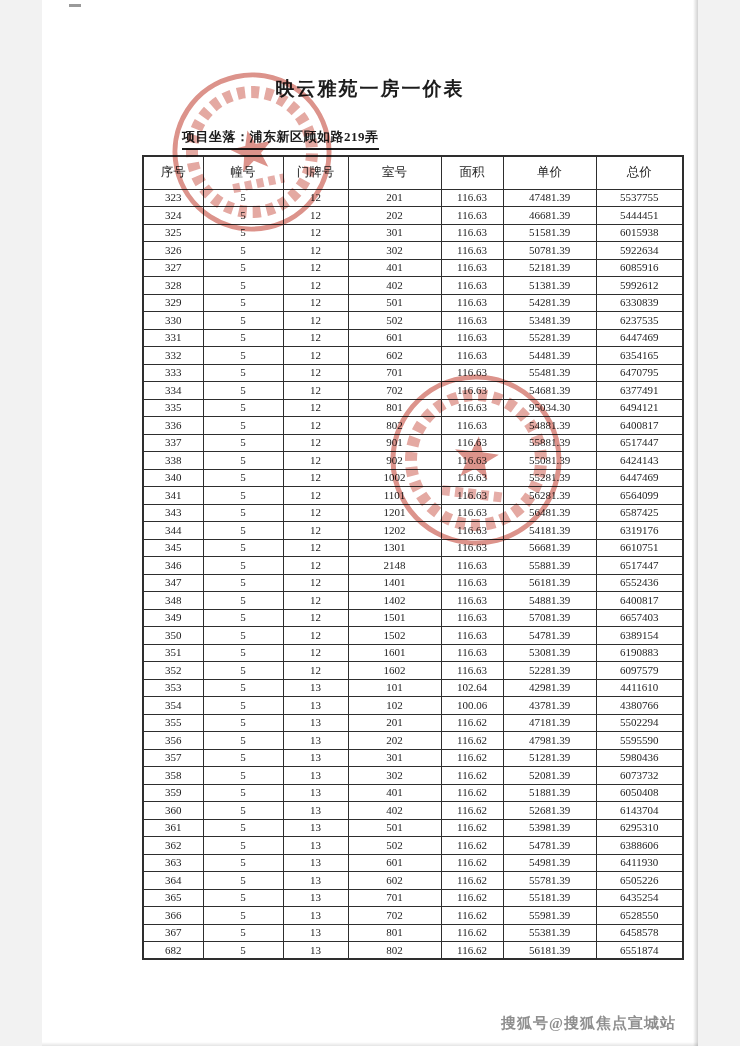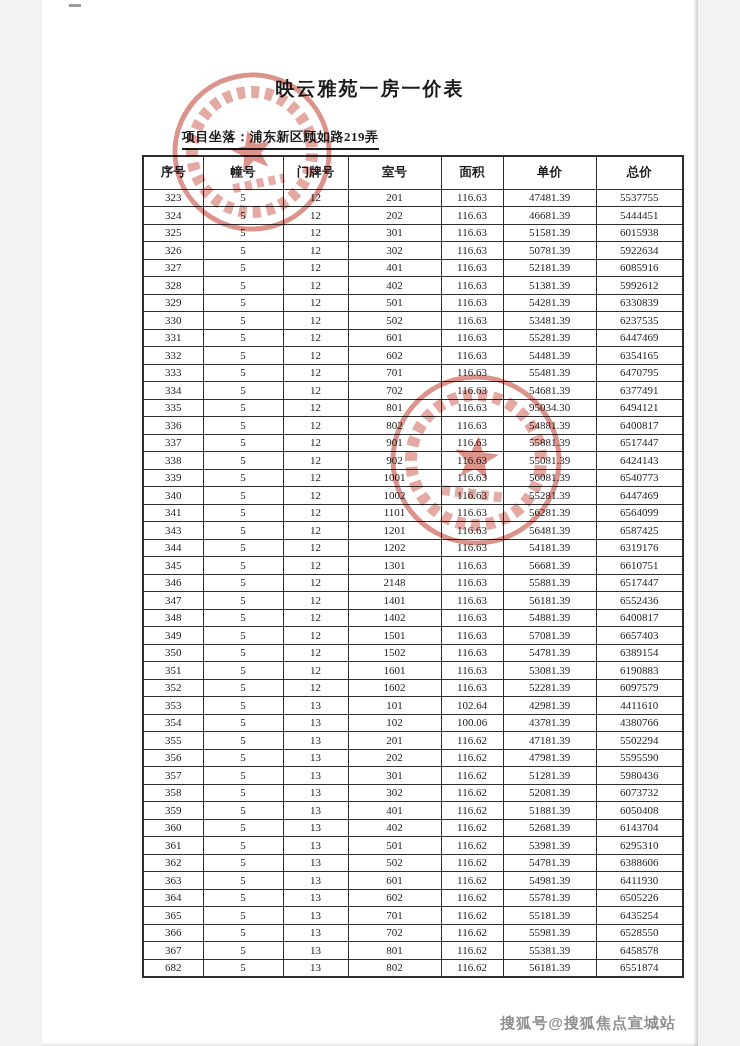--- a/index.html
+++ b/index.html
@@ -26,32 +26,32 @@
     position:absolute; left:100px; top:128px;
     font-size:13px; font-weight:bold; letter-spacing:0.5px;
     border-bottom:2px solid #1c1c1c; padding-bottom:2px;margin-left:40px;
   }
   table.price-table {
     position:absolute; left:100px; top:155px; width:540px;
     border-collapse:collapse; table-layout:fixed; border:2px solid #2e2e2e;
   }
   .price-table th {
     border:1px solid #2e2e2e; height:33px;
-    font-size:12.5px; font-weight:bold; text-align:center;
+    font-size:12.5px; font-weight:normal; text-align:center;
   }
   .price-table td {
     border:1px solid #2e2e2e; height:17.5px; line-height:1;
     font-size:11px; text-align:center; padding:0; white-space:nowrap;
   }
   .seal { position:absolute; mix-blend-mode:multiply; opacity:0.55; pointer-events:none; }
   .seal-1 { left:126px; top:68px; transform:rotate(-12deg); }
   .seal-2 { left:344px; top:370px; transform:rotate(7deg); }
   .watermark {
     position:absolute; right:22px; bottom:13px;
-    font-family:Liberation Sans, sans-serif;
+    font-family:Liberation Serif, serif;
     font-size:15px; font-weight:bold; color:#8f8f8f; letter-spacing:1px;
   }
 </style>
 </head>
 <body>
 
 <div class="page">
 
   <div class="corner-mark"></div>
 
@@ -219,29 +219,20 @@
         <tr>
           <td>338</td>
           <td>5</td>
           <td>12</td>
           <td>902</td>
           <td>116.63</td>
           <td>55081.39</td>
           <td>6424143</td>
         </tr>
         <tr>
-          <td>339</td>
-          <td>5</td>
-          <td>12</td>
-          <td>1001</td>
-          <td>116.63</td>
-          <td>56081.39</td>
-          <td>6540773</td>
-        </tr>
-        <tr>
           <td>340</td>
           <td>5</td>
           <td>12</td>
           <td>1002</td>
           <td>116.63</td>
           <td>55281.39</td>
           <td>6447469</td>
         </tr>
         <tr>
           <td>341</td>

